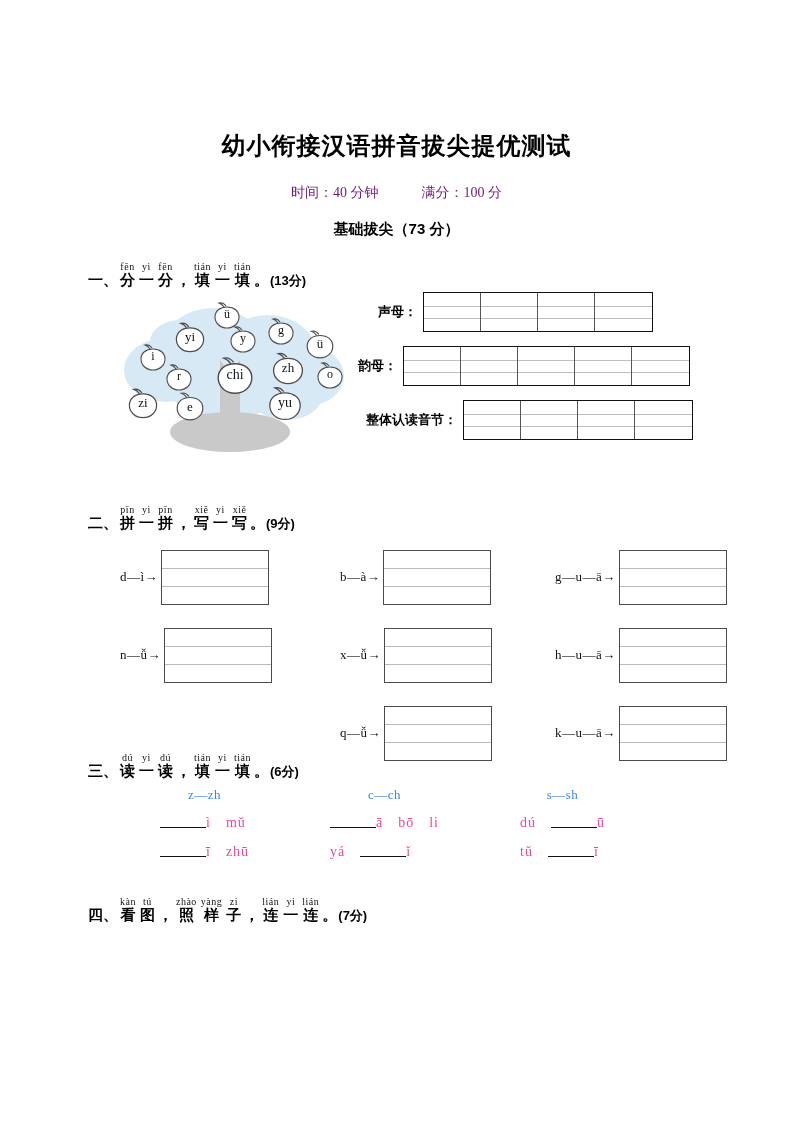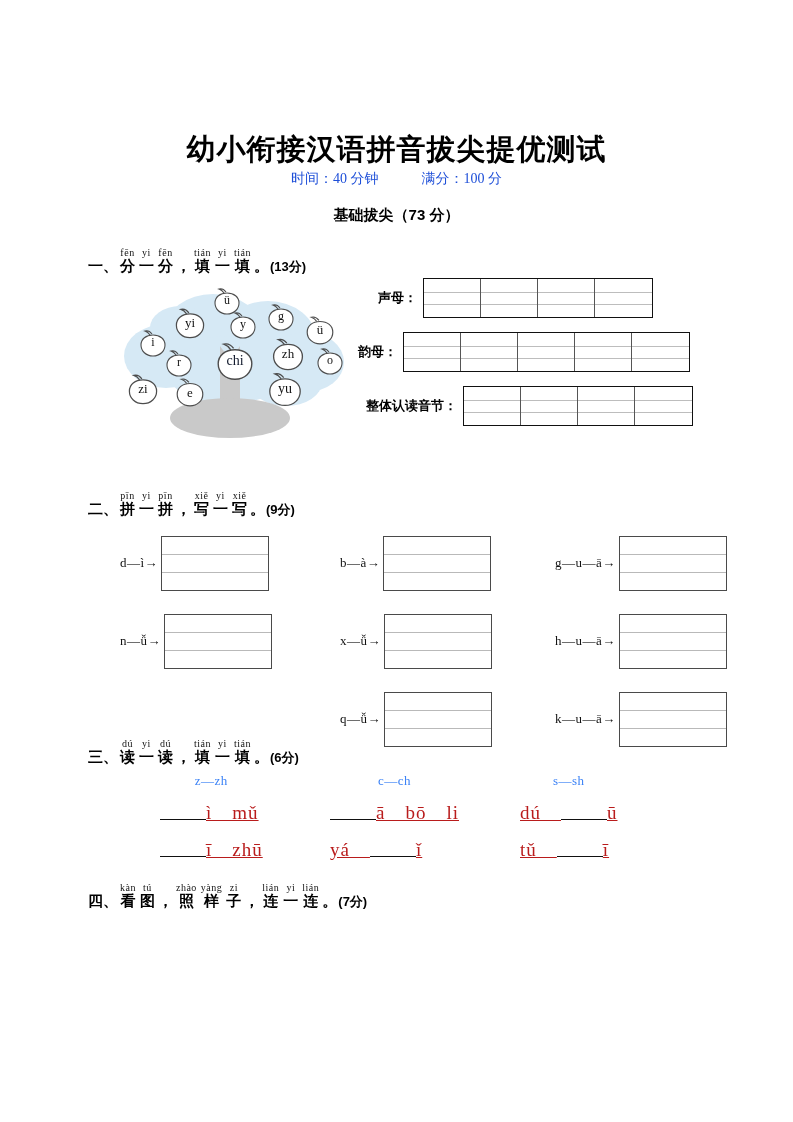--- a/index.html
+++ b/index.html
@@ -14,29 +14,30 @@
     overflow: hidden;
   }
 
   .page { position: relative; width: 793px; height: 1122px; }
 
   
   .title {
     text-align: center;
     font-family: "Liberation Sans", "DejaVu Sans", sans-serif;
     font-weight: bold;
-    font-size: 29px;
+    font-size: 24px;
     letter-spacing: 1px;
     margin-top: 130px;
     color: #000;
   }
   .meta {
     text-align: center;
     font-size: 14px;
-    color: #1d4ed8;
+    margin-top: 22px;
+    color: #701a75;
   }
   .meta span { display: inline-block; }
   .meta .gap { width: 36px; }
   .section-head {
     text-align: center;
     font-family: "Liberation Sans", "DejaVu Sans", sans-serif;
     font-weight: bold;
     font-size: 15px;
     margin-top: 18px;
     color: #000;
@@ -170,26 +171,25 @@
   .g3-head {
     font-family: "Liberation Serif", "DejaVu Serif", serif;
     font-size: 13px;
     text-align: center;
     letter-spacing: 0.5px;
     margin-bottom: 11px;
     color: #3b82f6;
   }
   .g3-row {
     font-family: "Liberation Serif", "DejaVu Serif", serif;
-    font-size: 19px;
+    font-size: 14px;
     letter-spacing: 1px;
     margin-bottom: 11px;
     white-space: nowrap;
-    color: #b91c1c;
-    text-decoration: underline;
+    color: #ec4899;
   }
   .blank {
     display: inline-block;
     width: 46px;
     border-bottom: 1.4px solid #111;
     height: 12px;
     vertical-align: -1px;
   }
 </style>
 </head>

